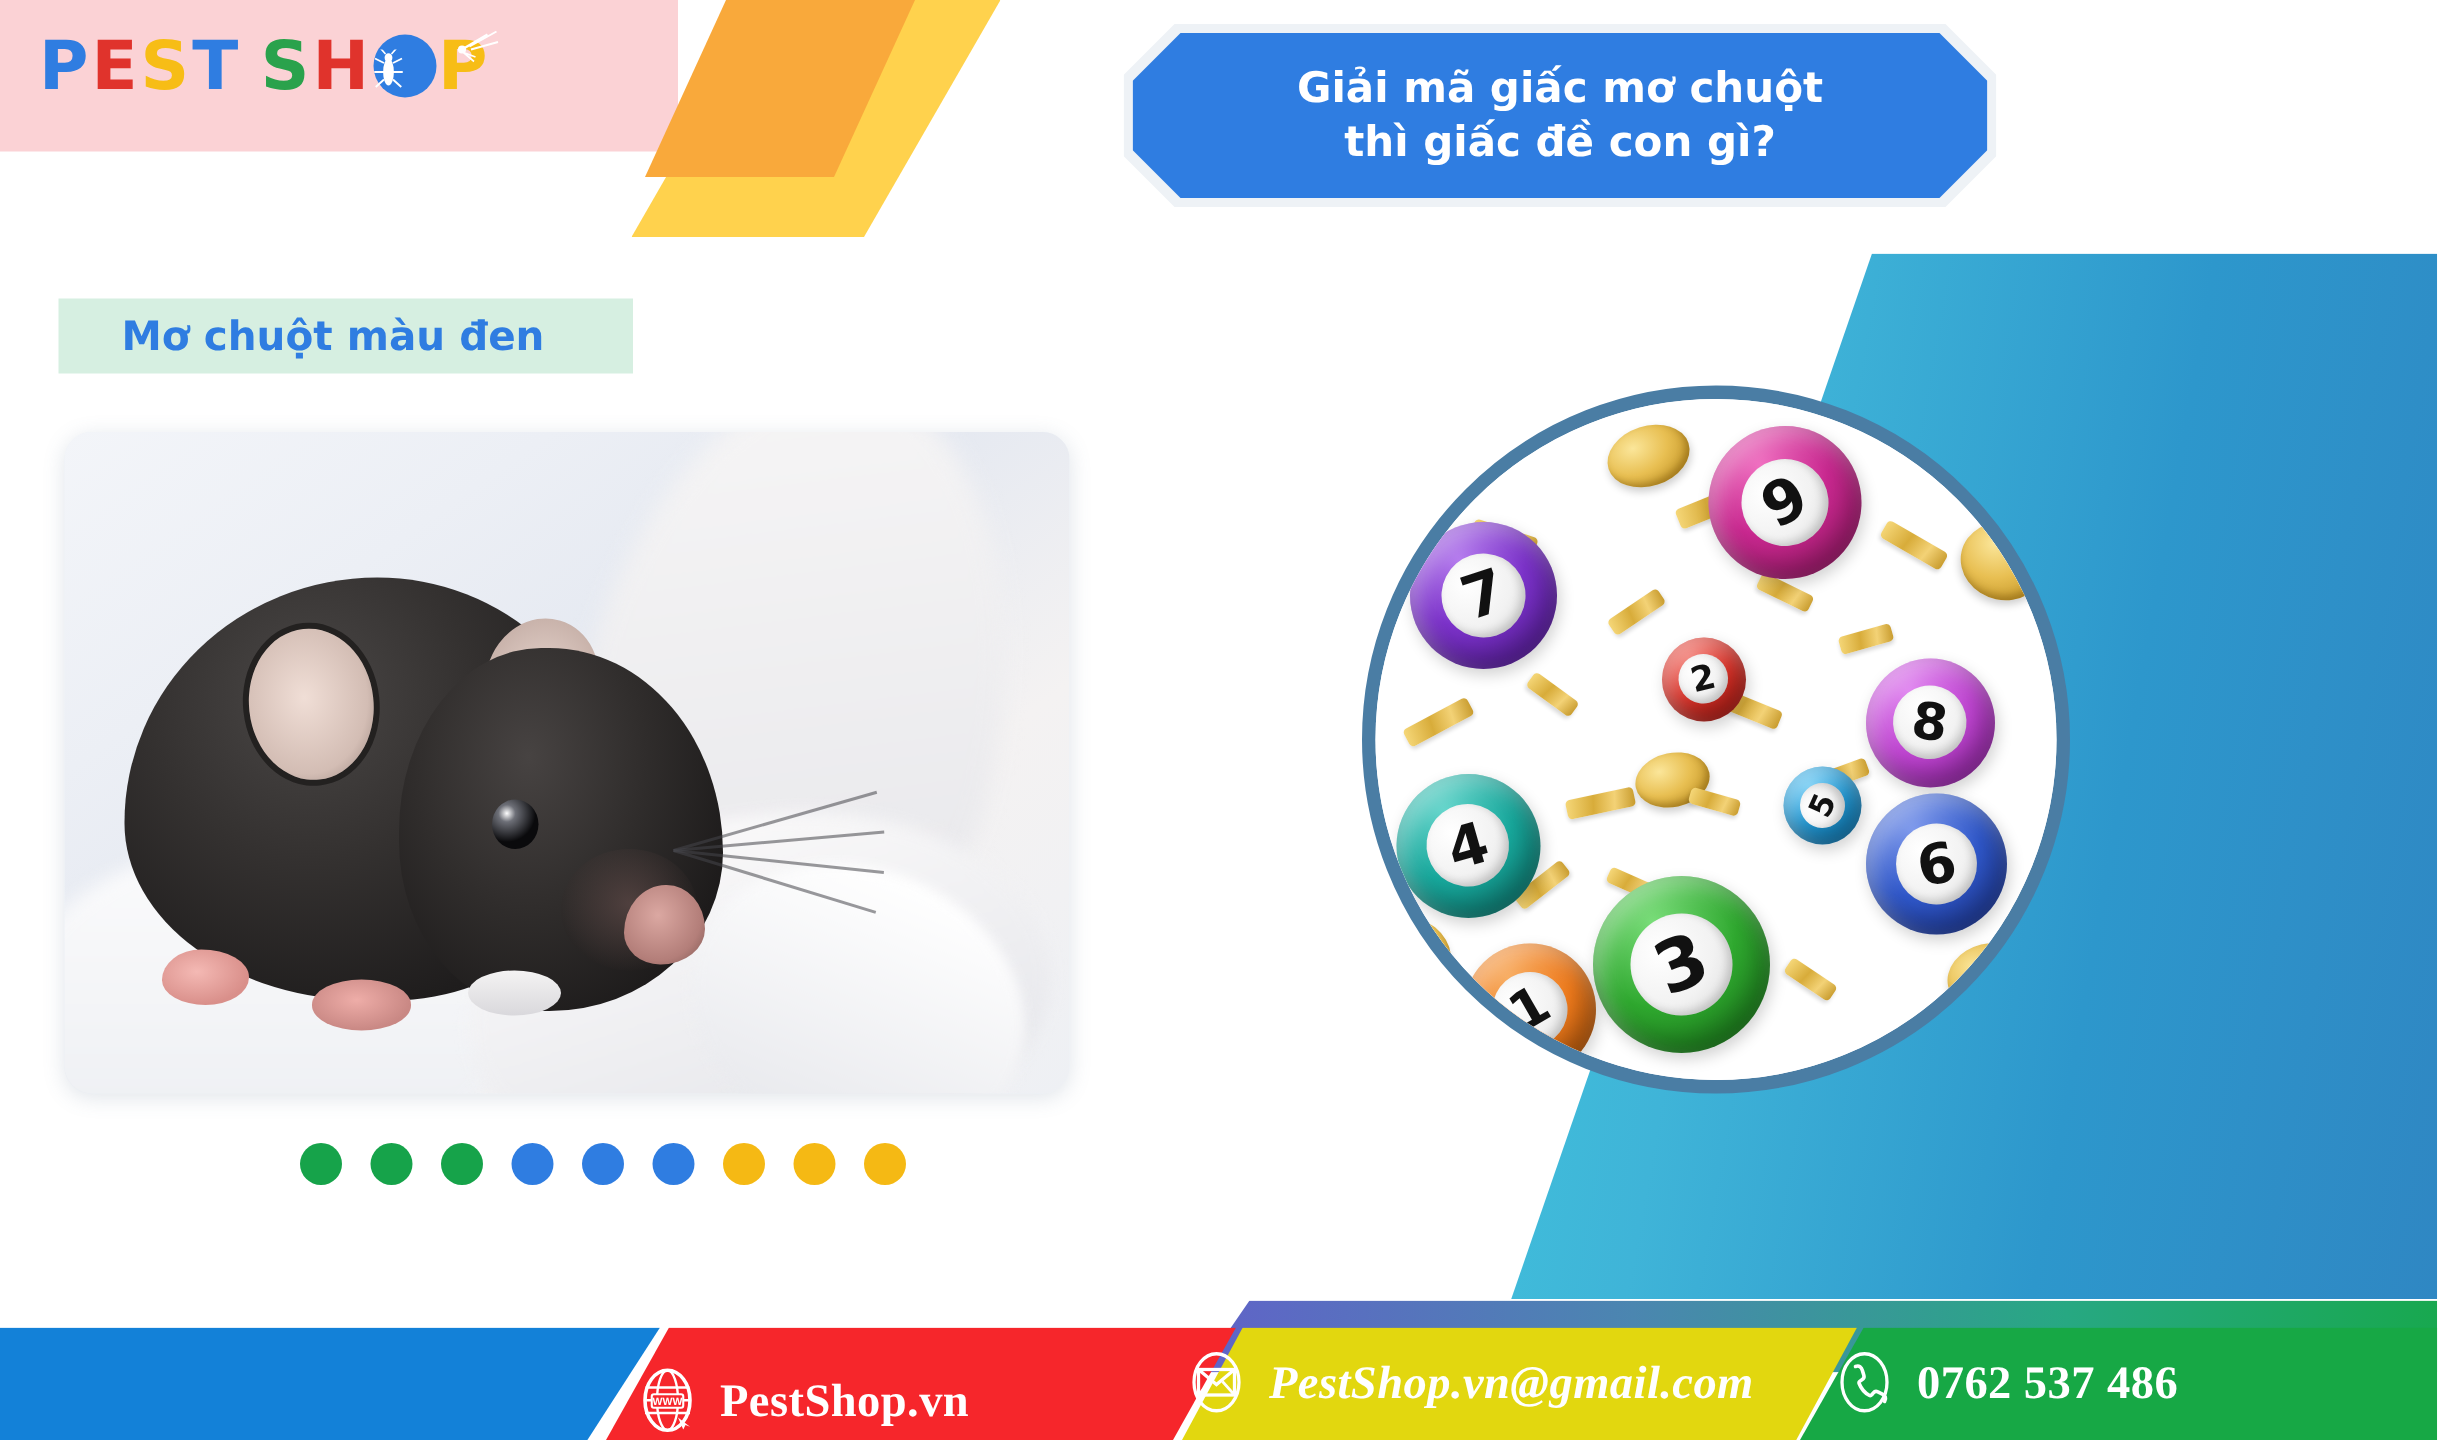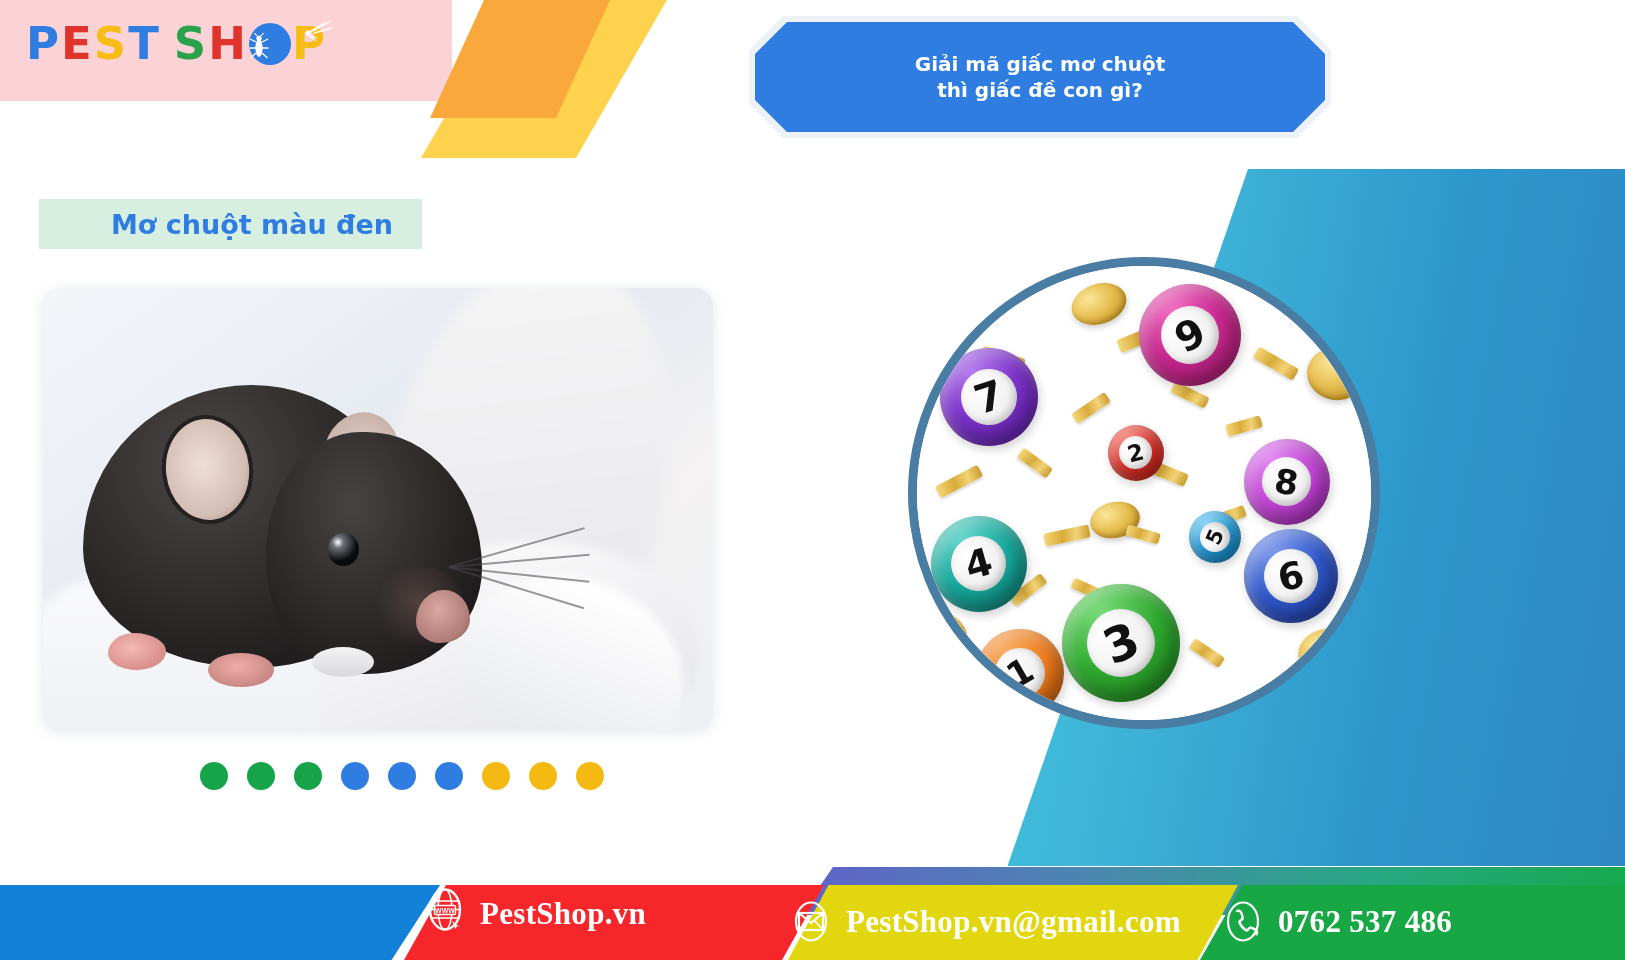--- a/index.html
+++ b/index.html
@@ -61,40 +61,40 @@
                        calc(100% - 34px) 100%, 34px 100%, 0 calc(100% - 34px), 0 34px);
   }
   .banner-body {
     position:absolute; inset:0;
     background:#2f7de1;
     clip-path: polygon(32px 0, calc(100% - 32px) 0, 100% 32px, 100% calc(100% - 32px),
                        calc(100% - 32px) 100%, 32px 100%, 0 calc(100% - 32px), 0 32px);
     display:flex; flex-direction:column; align-items:center; justify-content:center;
   }
   .banner-line {
-    color:#ffffff; font-weight:bold; font-size:20px; line-height:1.30;
+    color:#ffffff; font-weight:bold; font-size:28px; line-height:1.30;
     text-align:center; font-family:"DejaVu Sans", sans-serif;
   }
 
   
   .cyan-panel {
     position:absolute; left:975px; top:169px; width:650px; height:697px;
     background:linear-gradient(100deg,#41c7dd 0%, #3fb4d8 30%, #2d97cc 65%, #2f87c3 100%);
     clip-path: polygon(42% 0, 100% 0, 100% 100%, 5% 100%);
   }
 
   
   .label-chip {
     position:absolute; left:39px; top:199px; width:383px; height:50px;
     background:#d6efe1;
     display:flex; align-items:center;
   }
   .label-chip-text {
     color:#2f7de1; font-weight:bold; font-size:27px; padding-left:42px;
-    font-family:"DejaVu Sans", sans-serif; white-space:nowrap;margin-left:30px;
+    font-family:"DejaVu Sans", sans-serif; white-space:nowrap;
   }
 
   
   .photo-card {
     position:absolute; left:43px; top:288px; width:670px; height:441px;
     border-radius:18px; overflow:hidden;
     box-shadow:0 3px 14px rgba(90,110,140,0.18);
     background:#eef2f8;
   }
   .photo-inner { position:absolute; inset:0; }
@@ -427,33 +427,33 @@
   </div>
 
   <div class="footer">
     <div class="f-grad"></div>
     <div class="f-blue"></div>
     <div class="f-red"></div>
     <div class="f-yellow"></div>
     <div class="f-green"></div>
 
 
-    <div class="f-item" style="left:424px;top:32px;align-items:flex-end;">
+    <div class="f-item" style="left:424px;top:56px;">
       <svg class="f-ico" viewBox="0 0 42 45">
         <ellipse cx="21" cy="22.5" rx="15" ry="20" fill="none" stroke="#fff" stroke-width="2.4"></ellipse>
         <ellipse cx="21" cy="22.5" rx="7" ry="20" fill="none" stroke="#fff" stroke-width="1.6"></ellipse>
         <path d="M6.4 14 H35.6 M6 31 H36 M6 22.5 H36" stroke="#fff" stroke-width="1.6" fill="none"></path>
         <rect x="10.5" y="18.5" width="21" height="9" rx="1.5" fill="#f6262b" stroke="#fff" stroke-width="1.4"></rect>
         <text x="21" y="25.6" font-size="7" fill="#fff" text-anchor="middle" font-family="Liberation Sans, sans-serif" font-weight="bold">WWW</text>
         <path d="M28 34 l3.5 8 1.5-3 3 1.2z" fill="#fff"></path>
       </svg>
       <span class="f-text">PestShop.vn</span>
     </div>
 
-    <div class="f-item" style="left:790px;top:44px;">
+    <div class="f-item" style="left:790px;top:44px;font-style:italic;">
       <svg class="f-ico" viewBox="0 0 42 45">
         <ellipse cx="21" cy="22.5" rx="15" ry="19" fill="none" stroke="#fff" stroke-width="2.2"></ellipse>
         <rect x="9" y="14" width="24" height="17" fill="none" stroke="#fff" stroke-width="2.2"></rect>
         <path d="M9 14 L21 24 L33 14" fill="none" stroke="#fff" stroke-width="2.2"></path>
         <path d="M9 31 L17 22 M33 31 L25 22" fill="none" stroke="#fff" stroke-width="1.8"></path>
       </svg>
       <span class="f-text">PestShop.vn@gmail.com</span>
     </div>
 
     <div class="f-item" style="left:1222px;top:44px;">

